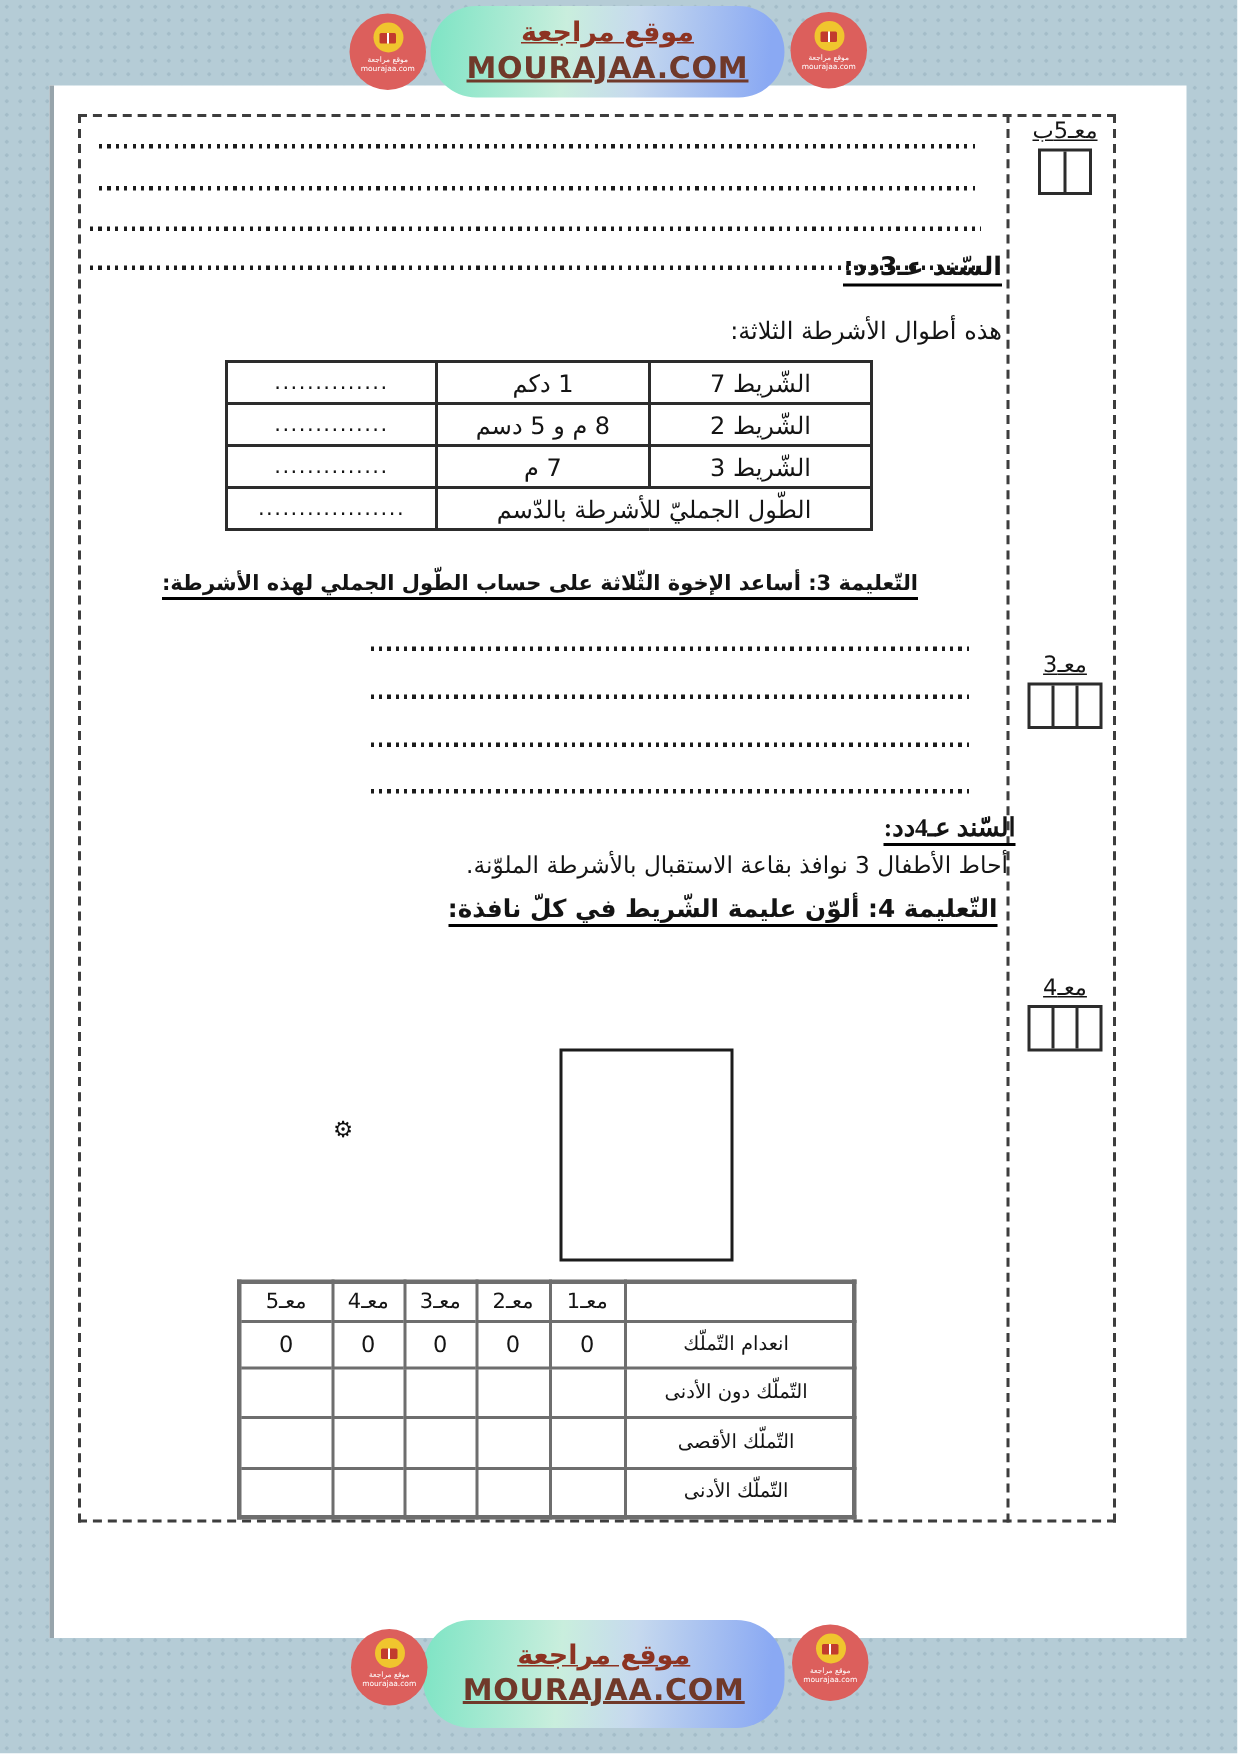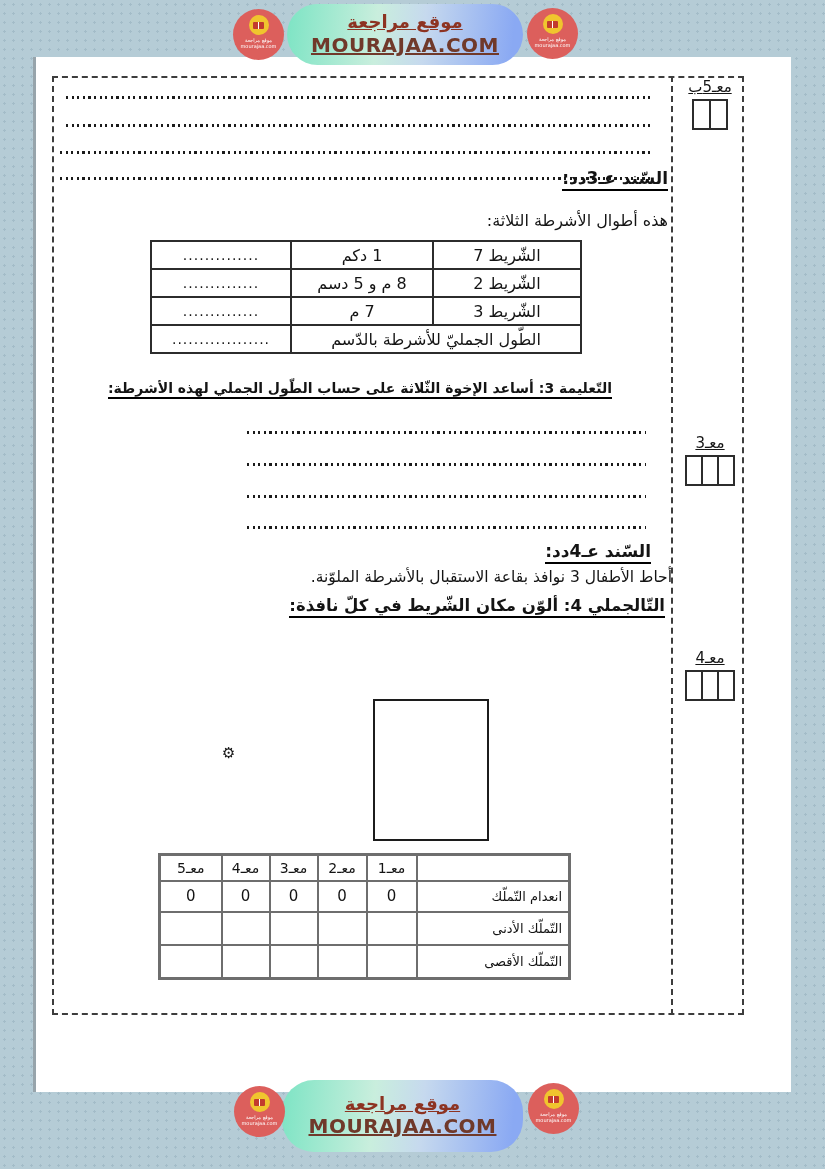--- a/index.html
+++ b/index.html
@@ -30,21 +30,21 @@
   table.t1 { position:absolute; left:150px; top:240px; border-collapse:collapse;
     direction:rtl; table-layout:fixed; }
   table.t1 td { border:2px solid #2c2c2c; text-align:center; font-size:16px;
     height:26px; padding:0 2px; overflow:hidden; }
   table.t1 td.dots { font-size:14px; letter-spacing:1px; }
 
   table.t2 { position:absolute; left:158px; top:853px; border-collapse:collapse;
     direction:rtl; table-layout:fixed; border:3px solid #6e6e6e; }
   table.t2 td { border:2px solid #6e6e6e; text-align:center; font-size:14px;
     padding:0 2px; overflow:hidden; }
-  table.t2 td.rowlbl { text-align:right; padding-right:6px; font-size:13px;border-radius:15px; }
+  table.t2 td.rowlbl { text-align:center; padding-right:6px; font-size:13px;border-radius:15px; }
   table.t2 td.zero { font-size:15px; }
 
   .mark { position:absolute; left:682px; width:56px; text-align:center; direction:rtl; }
   .mark-label { font-size:15px;text-decoration:underline; }
   .mark-grid { margin:3px auto 0; border:2px solid #2c2c2c; height:27px; display:flex; }
   .mark-grid span { flex:1; }
   .mark-grid span + span { border-right:2px solid #2c2c2c; }
   .g2 { width:32px; } .g3 { width:46px; }
 
   .window-rect { position:absolute; left:373px; top:699px; width:116px; height:142px;
@@ -164,26 +164,26 @@
 
   <div class="ar" style="top:378px; right:213px;">
     <span class="hd" style="font-size:14px;">التّعليمة 3: أساعد الإخوة الثّلاثة على حساب الطّول الجملي لهذه الأشرطة:</span>
   </div>
 
   <div class="dotline" style="left:247px; top:431px; width:399px;"></div>
   <div class="dotline" style="left:247px; top:463px; width:399px;"></div>
   <div class="dotline" style="left:247px; top:495px; width:399px;"></div>
   <div class="dotline" style="left:247px; top:526px; width:399px;"></div>
 
-  <div class="ar" style="top:541px; right:174px;">
+  <div class="ar" style="top:541px; right:148px;font-family:Liberation Serif, serif;">
     <span class="hd">السّند عـ4دد:</span>
   </div>
   <div class="ar txt" style="top:568px; right:153px; font-size:15.5px;">أحاط الأطفال 3 نوافذ بقاعة الاستقبال بالأشرطة الملوّنة.</div>
   <div class="ar" style="top:596px; right:160px;">
-    <span class="hd" style="font-size:16.5px;">التّالجملي 4: ألوّن مكان الشّريط في كلّ نافذة:</span>
+    <span class="hd" style="font-size:16.5px;">التّعليمة 4: ألوّن عليمة الشّريط في كلّ نافذة:</span>
   </div>
 
   <span class="gear">⚙</span>
   <div class="window-rect"></div>
 
   <table class="t2">
     <colgroup>
       <col style="width:153px;">
         <col style="width:50px;">
         <col style="width:49px;">
@@ -202,29 +202,37 @@
     </tr>
     <tr style="height:31px;">
       <td class="rowlbl">انعدام التّملّك</td>
       <td class="zero">0</td>
       <td class="zero">0</td>
       <td class="zero">0</td>
       <td class="zero">0</td>
       <td class="zero">0</td>
     </tr>
     <tr style="height:33px;">
-      <td class="rowlbl">التّملّك الأدنى</td>
+      <td class="rowlbl">التّملّك دون الأدنى</td>
       <td></td>
       <td></td>
       <td></td>
       <td></td>
       <td></td>
     </tr>
     <tr style="height:34px;">
       <td class="rowlbl">التّملّك الأقصى</td>
+      <td></td>
+      <td></td>
+      <td></td>
+      <td></td>
+      <td></td>
+    </tr>
+    <tr style="height:33px;">
+      <td class="rowlbl">التّملّك الأدنى</td>
       <td></td>
       <td></td>
       <td></td>
       <td></td>
       <td></td>
     </tr>
   </tbody>
     </table>
 
   <div class="pill pill-bot">

